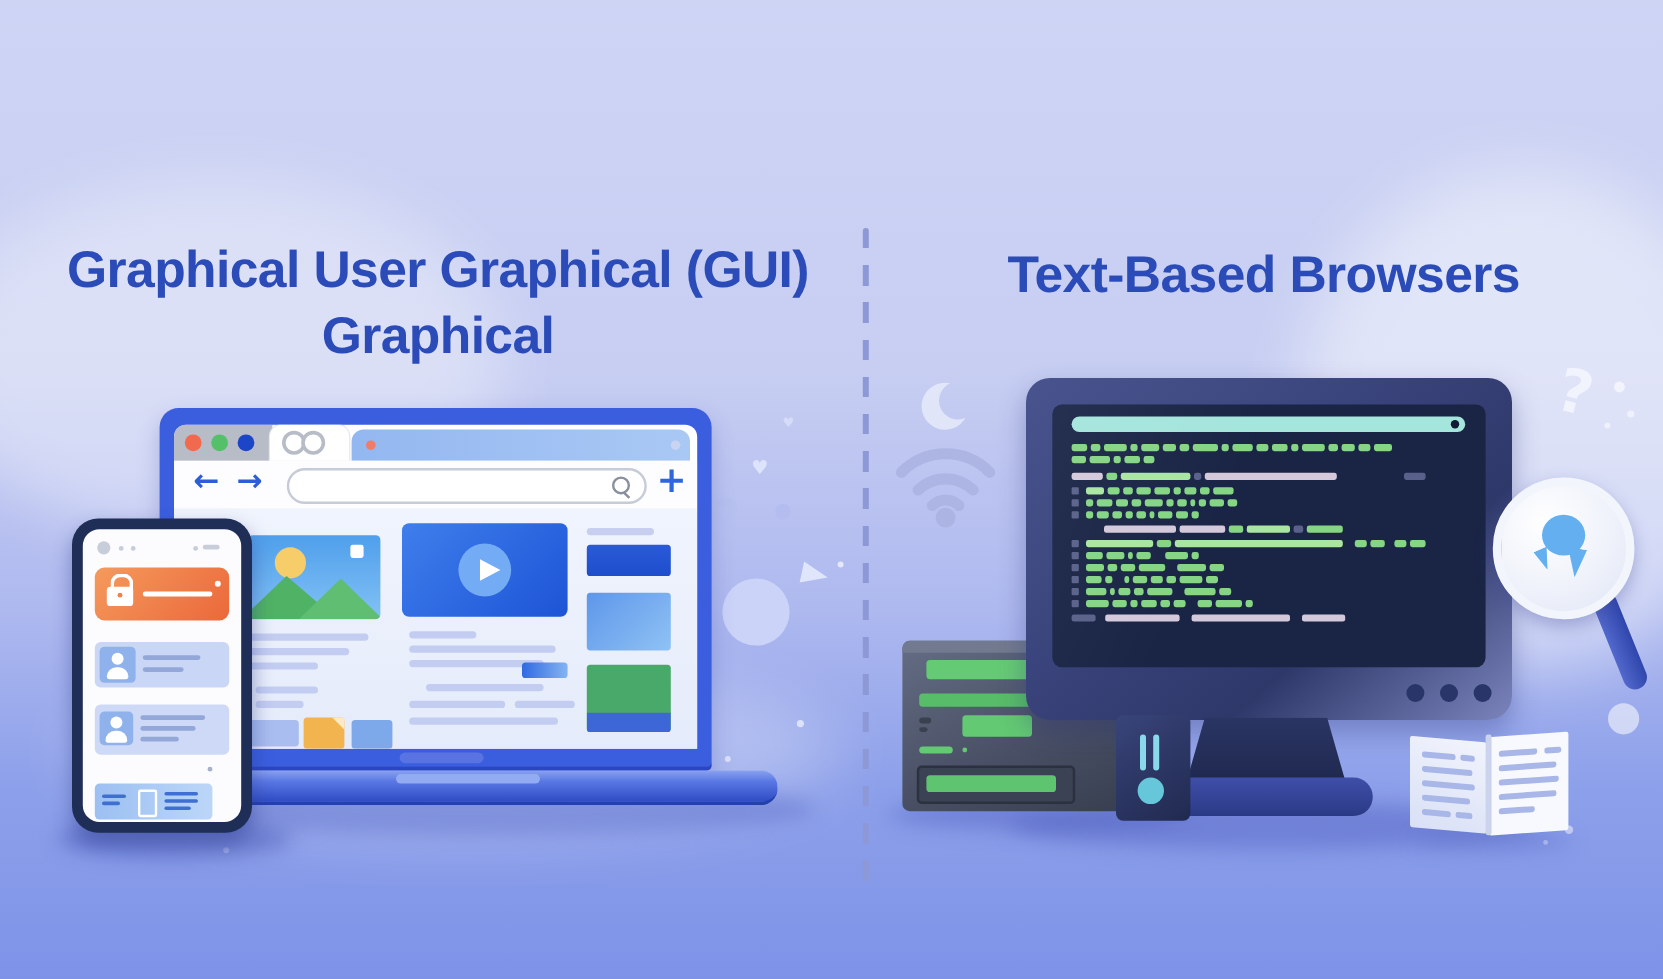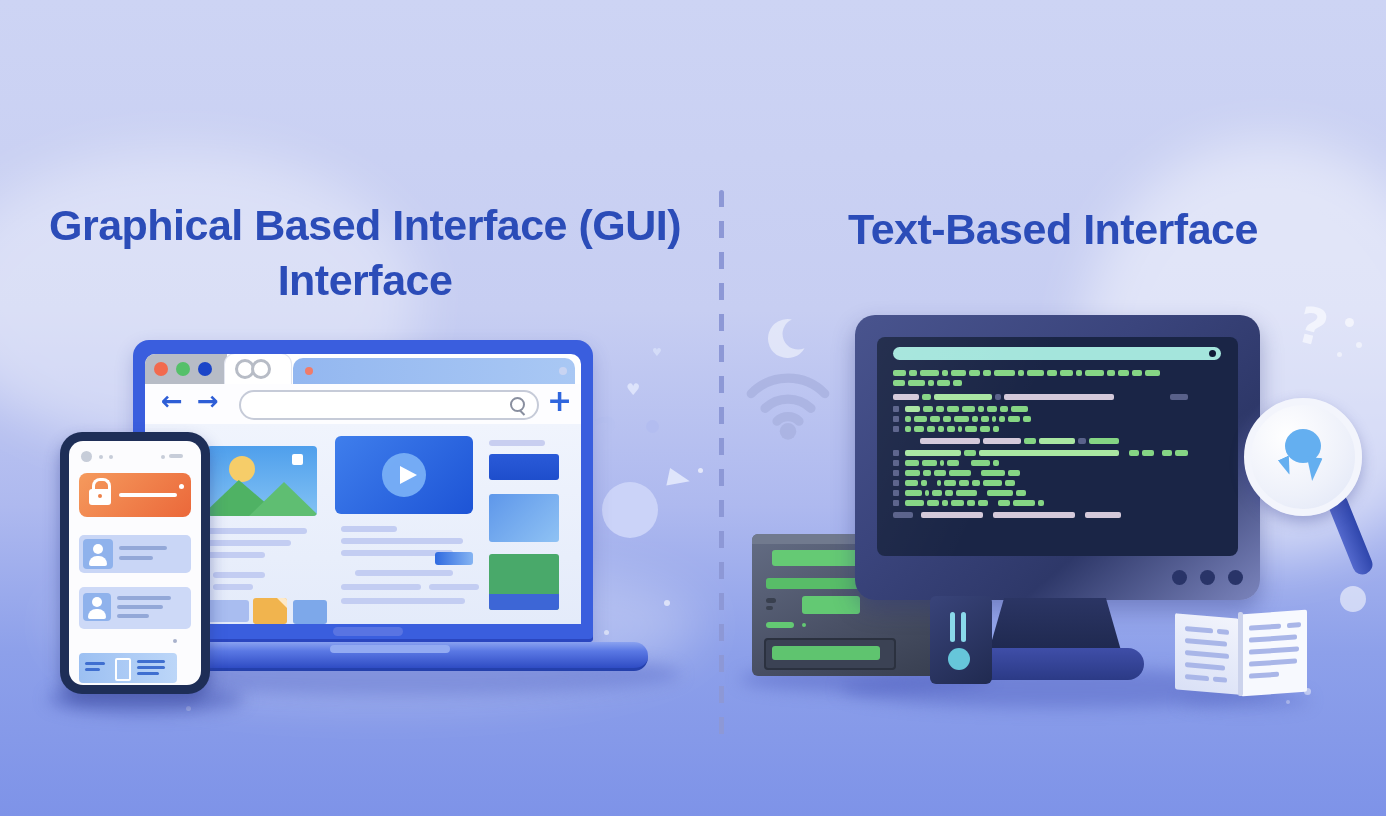--- a/index.html
+++ b/index.html
@@ -65,24 +65,24 @@
 <body>
 
 <div id="canvas">
 
   <div class="glow" style="left:-60px;top:150px;width:480px;height:300px;background:rgba(255,255,255,.35);"></div>
   <div class="glow" style="left:1080px;top:140px;width:380px;height:420px;background:rgba(255,255,255,.45);"></div>
   <div class="glow" style="left:60px;top:555px;width:640px;height:140px;background:rgba(255,255,255,.28);"></div>
 
 
   <div class="heading" style="left:20px;width:690px;">
-    <div>Graphical Based Interface (GUI)</div>
-    <div>Interface</div>
-  </div>
-  <div class="heading" style="left:740px;width:626px;top:202px;">Text-Based Interface</div>
+    <div>Graphical User Graphical (GUI)</div>
+    <div>Graphical</div>
+  </div>
+  <div class="heading" style="left:740px;width:626px;top:202px;">Text-Based Browsers</div>
 
   <div class="divider"></div>
 
   <svg class="abs" style="left:762px;top:316px;opacity:.7;" width="46" height="46" viewBox="0 0 40 40">
     <path d="M26 3 A17 17 0 1 0 37 28 A13.5 13.5 0 1 1 26 3 Z" fill="#eef1fc"></path>
   </svg>
   <svg class="abs" style="left:742px;top:362px;opacity:.8;" width="92" height="78" viewBox="0 0 100 84">
     <g stroke="#a9b2e0" stroke-width="10" fill="none" stroke-linecap="round">
       <path d="M10 34 A 56 56 0 0 1 90 34"></path>
       <path d="M25 50 A 36 36 0 0 1 75 50"></path>

